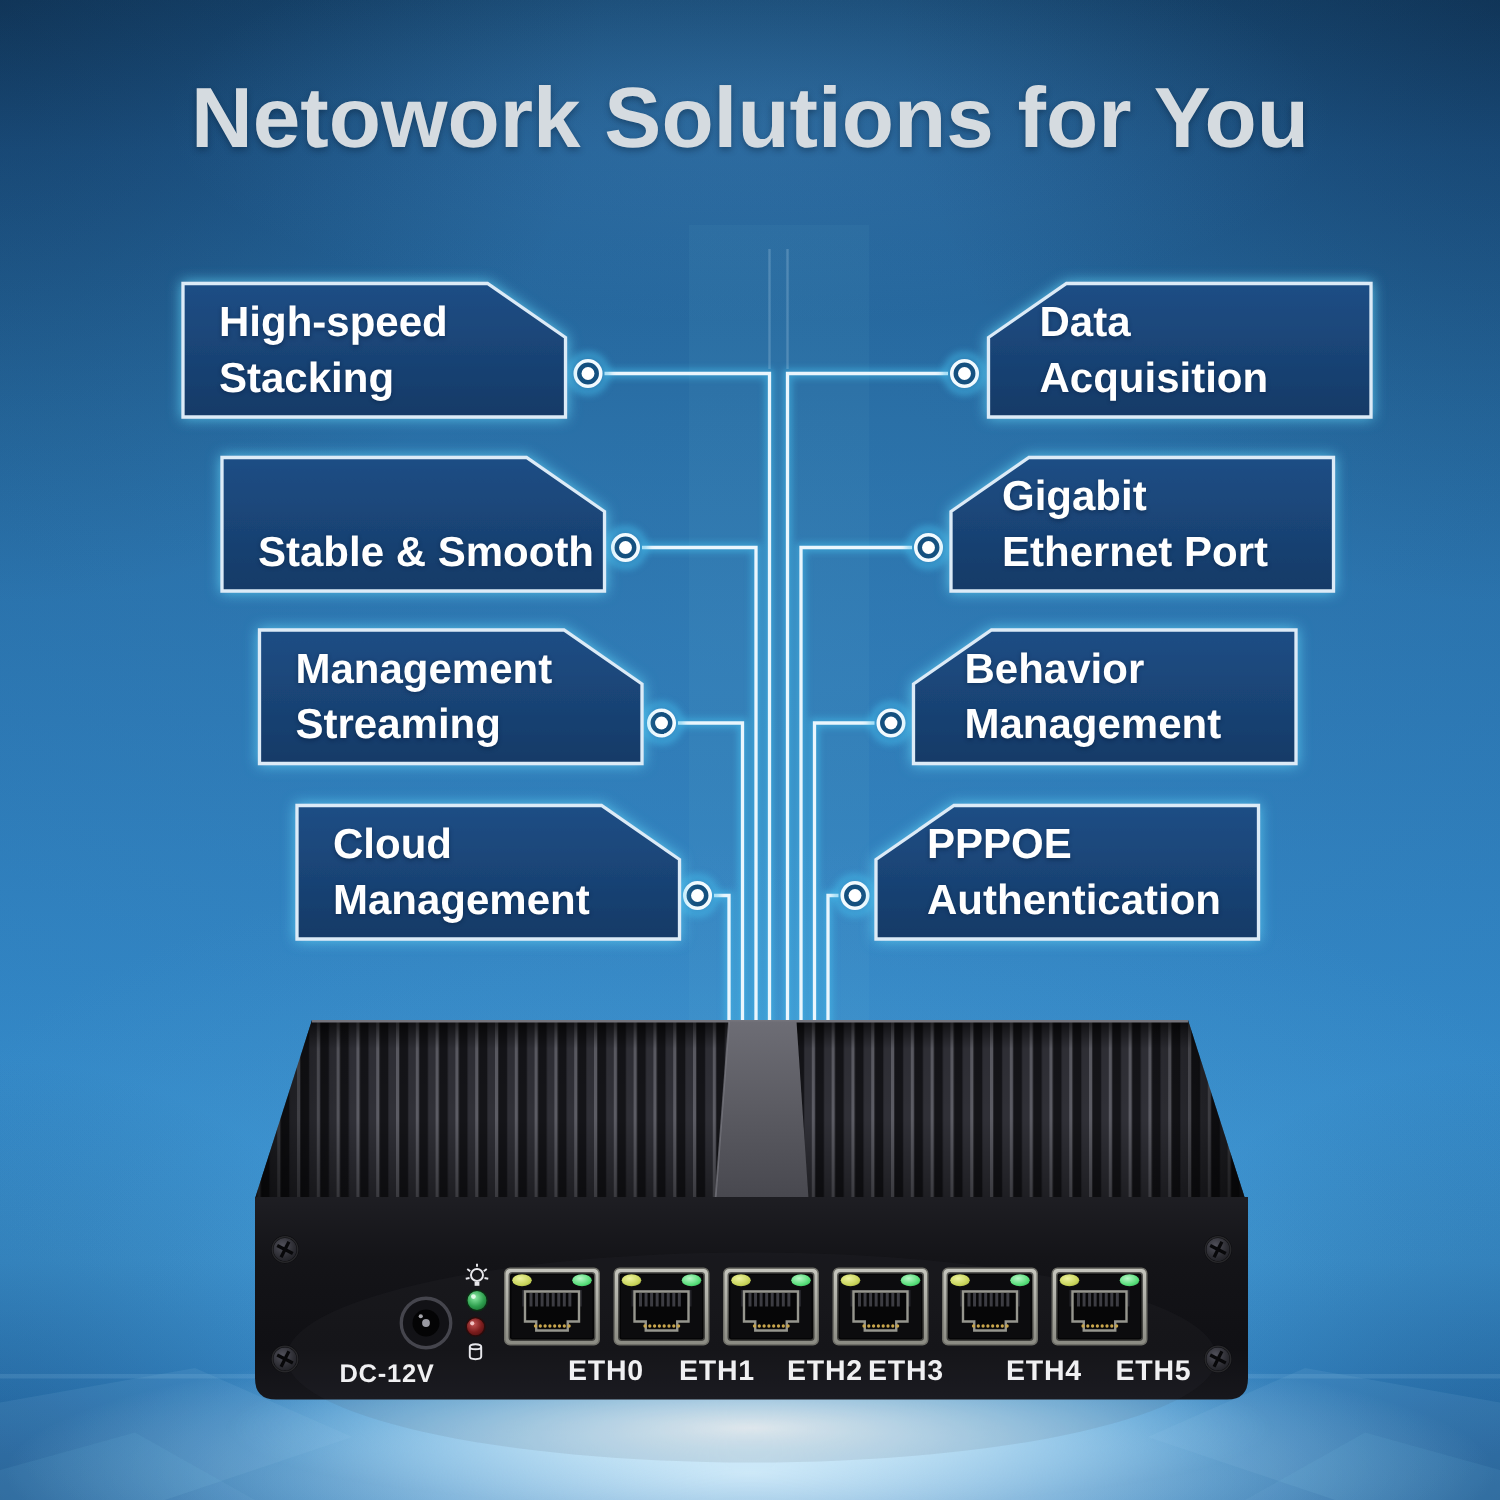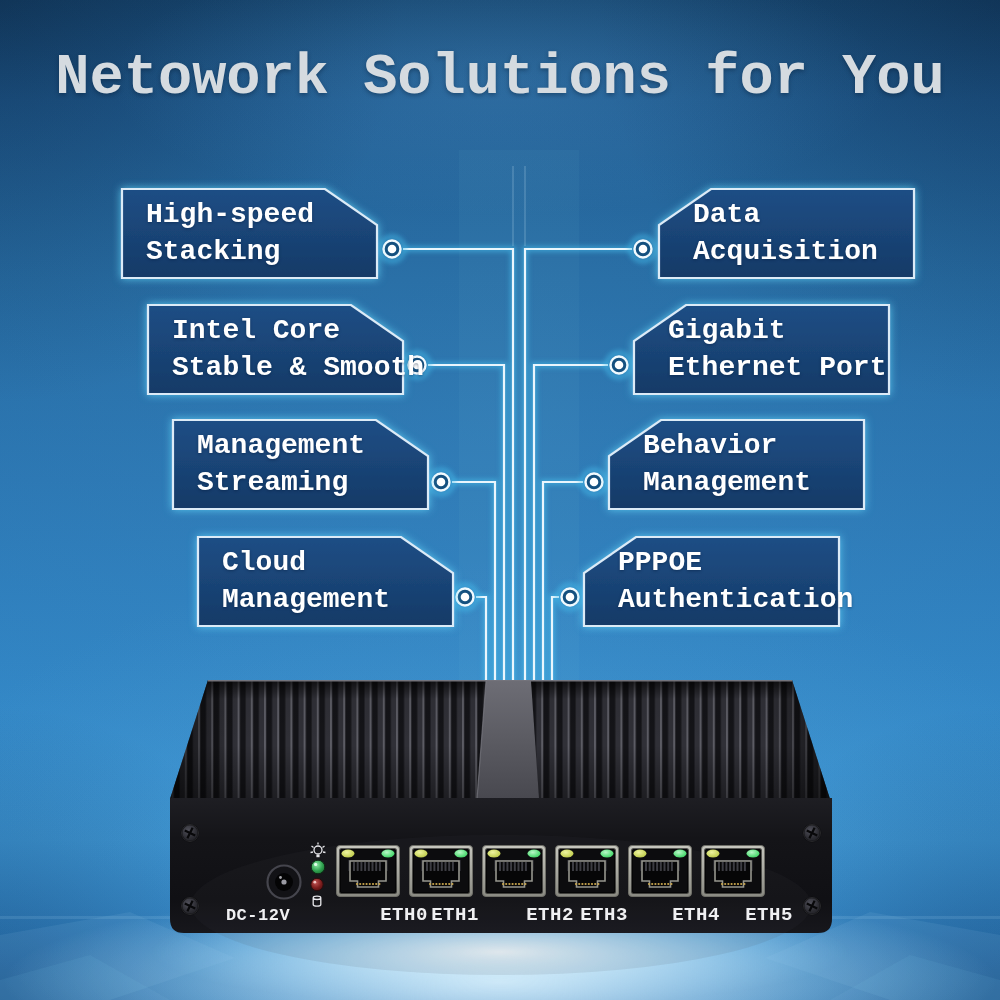--- a/index.html
+++ b/index.html
@@ -1,18 +1,18 @@
 <!DOCTYPE html>
 <html><head>
 <meta charset="utf-8">
 <style>
   html,body{margin:0;padding:0;background:#0d2f52;}
   .stage{
     position:relative;width:1000px;height:1000px;overflow:hidden;
-    font-family:Liberation Mono, monospace;
+    font-family:Liberation Sans, sans-serif;
     background:
       radial-gradient(ellipse 690px 130px at 500px 982px, rgba(240,250,255,0.85), rgba(185,228,250,0.38) 45%, rgba(130,195,238,0) 72%),
       radial-gradient(ellipse 900px 420px at 500px 830px, rgba(95,175,225,0.30), rgba(95,175,225,0) 65%),
       radial-gradient(ellipse 1150px 760px at 500px 420px, rgba(75,155,210,0.22), rgba(75,155,210,0) 70%),
       radial-gradient(ellipse 520px 180px at 500px 80px, rgba(95,165,215,0.22), rgba(95,165,215,0) 75%),
       radial-gradient(circle 560px at 0px 0px, rgba(8,28,52,0.38), rgba(8,28,52,0) 72%),
       radial-gradient(circle 560px at 1000px 0px, rgba(8,28,52,0.38), rgba(8,28,52,0) 72%),
       radial-gradient(circle 420px at 0px 1000px, rgba(14,48,88,0.40), rgba(14,48,88,0) 70%),
       radial-gradient(circle 420px at 1000px 1000px, rgba(14,48,88,0.40), rgba(14,48,88,0) 70%),
       linear-gradient(180deg,#16456f 0%,#1d578c 10%,#24689f 28%,#2a75b1 48%,#3083c2 66%,#3a92d0 84%,#3184c5 93%,#2a76b6 100%);
@@ -276,21 +276,21 @@
     </g>
   </svg>
 
   <div class="title">Netowork Solutions for You</div>
 
   <div class="feat" style="left:146px;top:196px">
     <span>High-speed</span><br>
     <span>Stacking</span>
   </div>
   <div class="feat" style="left:172px;top:312px">
-    <span>Intel Core</span><br>
+    <br>
     <span>Stable &amp; Smooth</span>
   </div>
   <div class="feat" style="left:197px;top:427px">
     <span>Management</span><br>
     <span>Streaming</span>
   </div>
   <div class="feat" style="left:222px;top:544px">
     <span>Cloud</span><br>
     <span>Management</span>
   </div>
@@ -307,19 +307,19 @@
     <span>Behavior</span><br>
     <span>Management</span>
   </div>
   <div class="feat" style="left:618px;top:544px">
     <span>PPPOE</span><br>
     <span>Authentication</span>
   </div>
 
   <div class="dclabel">DC-12V</div>
   <div class="plabel" style="left:368px">ETH0</div>
-  <div class="plabel" style="left:419px">ETH1</div>
+  <div class="plabel" style="left:442px">ETH1</div>
   <div class="plabel" style="left:514px">ETH2</div>
   <div class="plabel" style="left:568px">ETH3</div>
   <div class="plabel" style="left:660px">ETH4</div>
   <div class="plabel" style="left:733px">ETH5</div>
 
 </div>
 
 </body></html>

